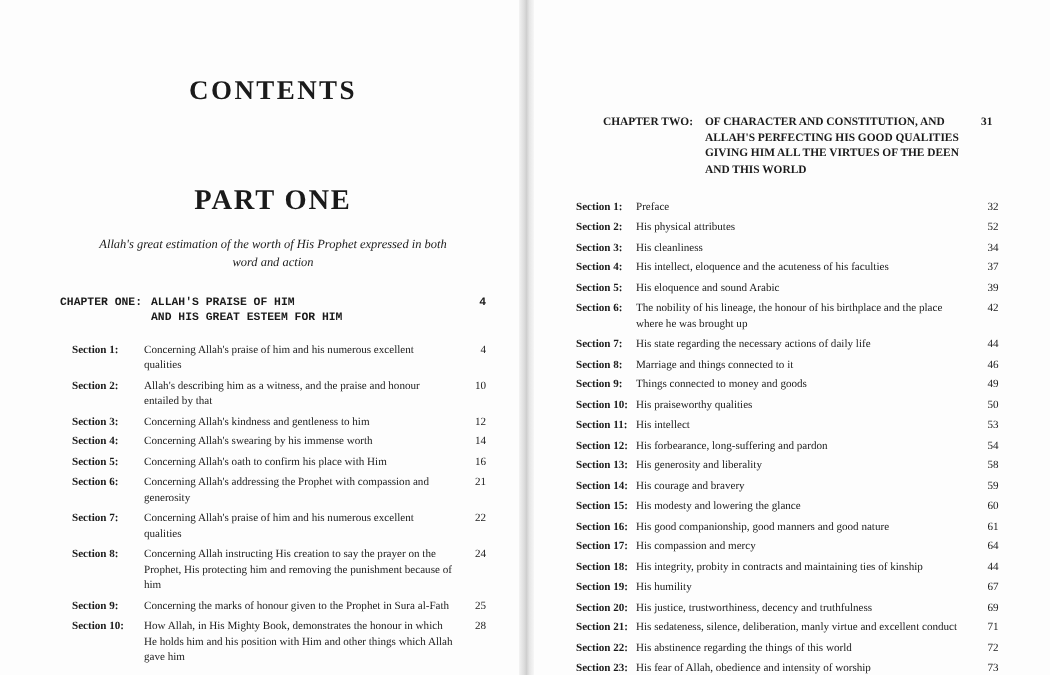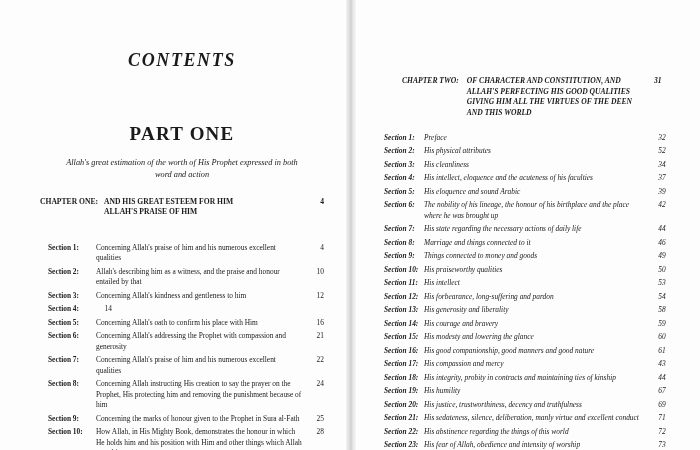--- a/index.html
+++ b/index.html
@@ -34,53 +34,52 @@
     width: 350px;
     height: 450px;
     box-sizing: border-box;
     position: relative;
   }
   .left-page {
     padding: 24px 26px 20px 40px;
   }
   .right-page {
     padding: 24px 30px 20px 26px;
-    font-style: italic;
   }
 
   .contents-title {
     text-align: center;
     font-size: 18px;
     font-weight: bold;
     letter-spacing: 1.6px;
     margin-top: 26px;
     margin-bottom: 52px;
     font-family: "Liberation Serif", serif;
-    font-style: italic;
   }
   .part-one {
     text-align: center;
     font-size: 19px;
     font-weight: bold;
     letter-spacing: 1.2px;
     margin-bottom: 12px;
   }
   .part-desc {
     text-align: center;
     font-style: italic;
     font-size: 8.3px;
     line-height: 1.45;
     margin: 0 18px 16px 18px;
   }
   .chapter-head {
     font-size: 7.6px;
     font-weight: bold;
     display: flex;
-    margin-bottom: 25px;
+    margin-bottom: 10px;
     line-height: 1.35;
+    font-family: Liberation Mono, monospace;
   }
   .chapter-head .ch-label {
     white-space: nowrap;
     padding-right: 6px;
   }
   .chapter-head .ch-title {
     flex: 1;
   }
   .chapter-head .ch-title .ln {
     display: block;
@@ -150,22 +149,22 @@
 
     <div class="part-one">PART ONE</div>
     <div class="part-desc">
       <span class="ln">Allah's great estimation of the worth of His Prophet</span>
       <span class="ln">expressed in both word and action</span>
     </div>
 
     <div class="chapter-head">
       <span class="ch-label">CHAPTER ONE:</span>
       <span class="ch-title">
+        <span class="ln">ALLAH'S PRAISE OF HIM</span>
         <span class="ln">AND HIS GREAT ESTEEM FOR HIM</span>
-        <span class="ln">ALLAH'S PRAISE OF HIM</span>
       </span>
       <span class="ch-page">4</span>
     </div>
 
     <div>
       <div class="toc-row">
         <span class="sec-label">Section 1:</span>
         <span class="sec-text">Concerning Allah's praise of him and his numerous excellent qualities</span>
         <span class="sec-page">4</span>
       </div>
@@ -174,20 +173,21 @@
         <span class="sec-text">Allah's describing him as a witness, and the praise and honour entailed by that</span>
         <span class="sec-page">10</span>
       </div>
       <div class="toc-row">
         <span class="sec-label">Section 3:</span>
         <span class="sec-text">Concerning Allah's kindness and gentleness to him</span>
         <span class="sec-page">12</span>
       </div>
       <div class="toc-row">
         <span class="sec-label">Section 4:</span>
+        <span class="sec-text">Concerning Allah's swearing by his immense worth</span>
         <span class="sec-page">14</span>
       </div>
       <div class="toc-row">
         <span class="sec-label">Section 5:</span>
         <span class="sec-text">Concerning Allah's oath to confirm his place with Him</span>
         <span class="sec-page">16</span>
       </div>
       <div class="toc-row">
         <span class="sec-label">Section 6:</span>
         <span class="sec-text">Concerning Allah's addressing the Prophet with compassion and generosity</span>
@@ -307,21 +307,21 @@
         <span class="sec-page">60</span>
       </div>
       <div class="toc-row">
         <span class="sec-label">Section 16:</span>
         <span class="sec-text">His good companionship, good manners and good nature</span>
         <span class="sec-page">61</span>
       </div>
       <div class="toc-row">
         <span class="sec-label">Section 17:</span>
         <span class="sec-text">His compassion and mercy</span>
-        <span class="sec-page">43</span>
+        <span class="sec-page">64</span>
       </div>
       <div class="toc-row">
         <span class="sec-label">Section 18:</span>
         <span class="sec-text">His integrity, probity in contracts and maintaining ties of kinship</span>
         <span class="sec-page">44</span>
       </div>
       <div class="toc-row">
         <span class="sec-label">Section 19:</span>
         <span class="sec-text">His humility</span>
         <span class="sec-page">67</span>

